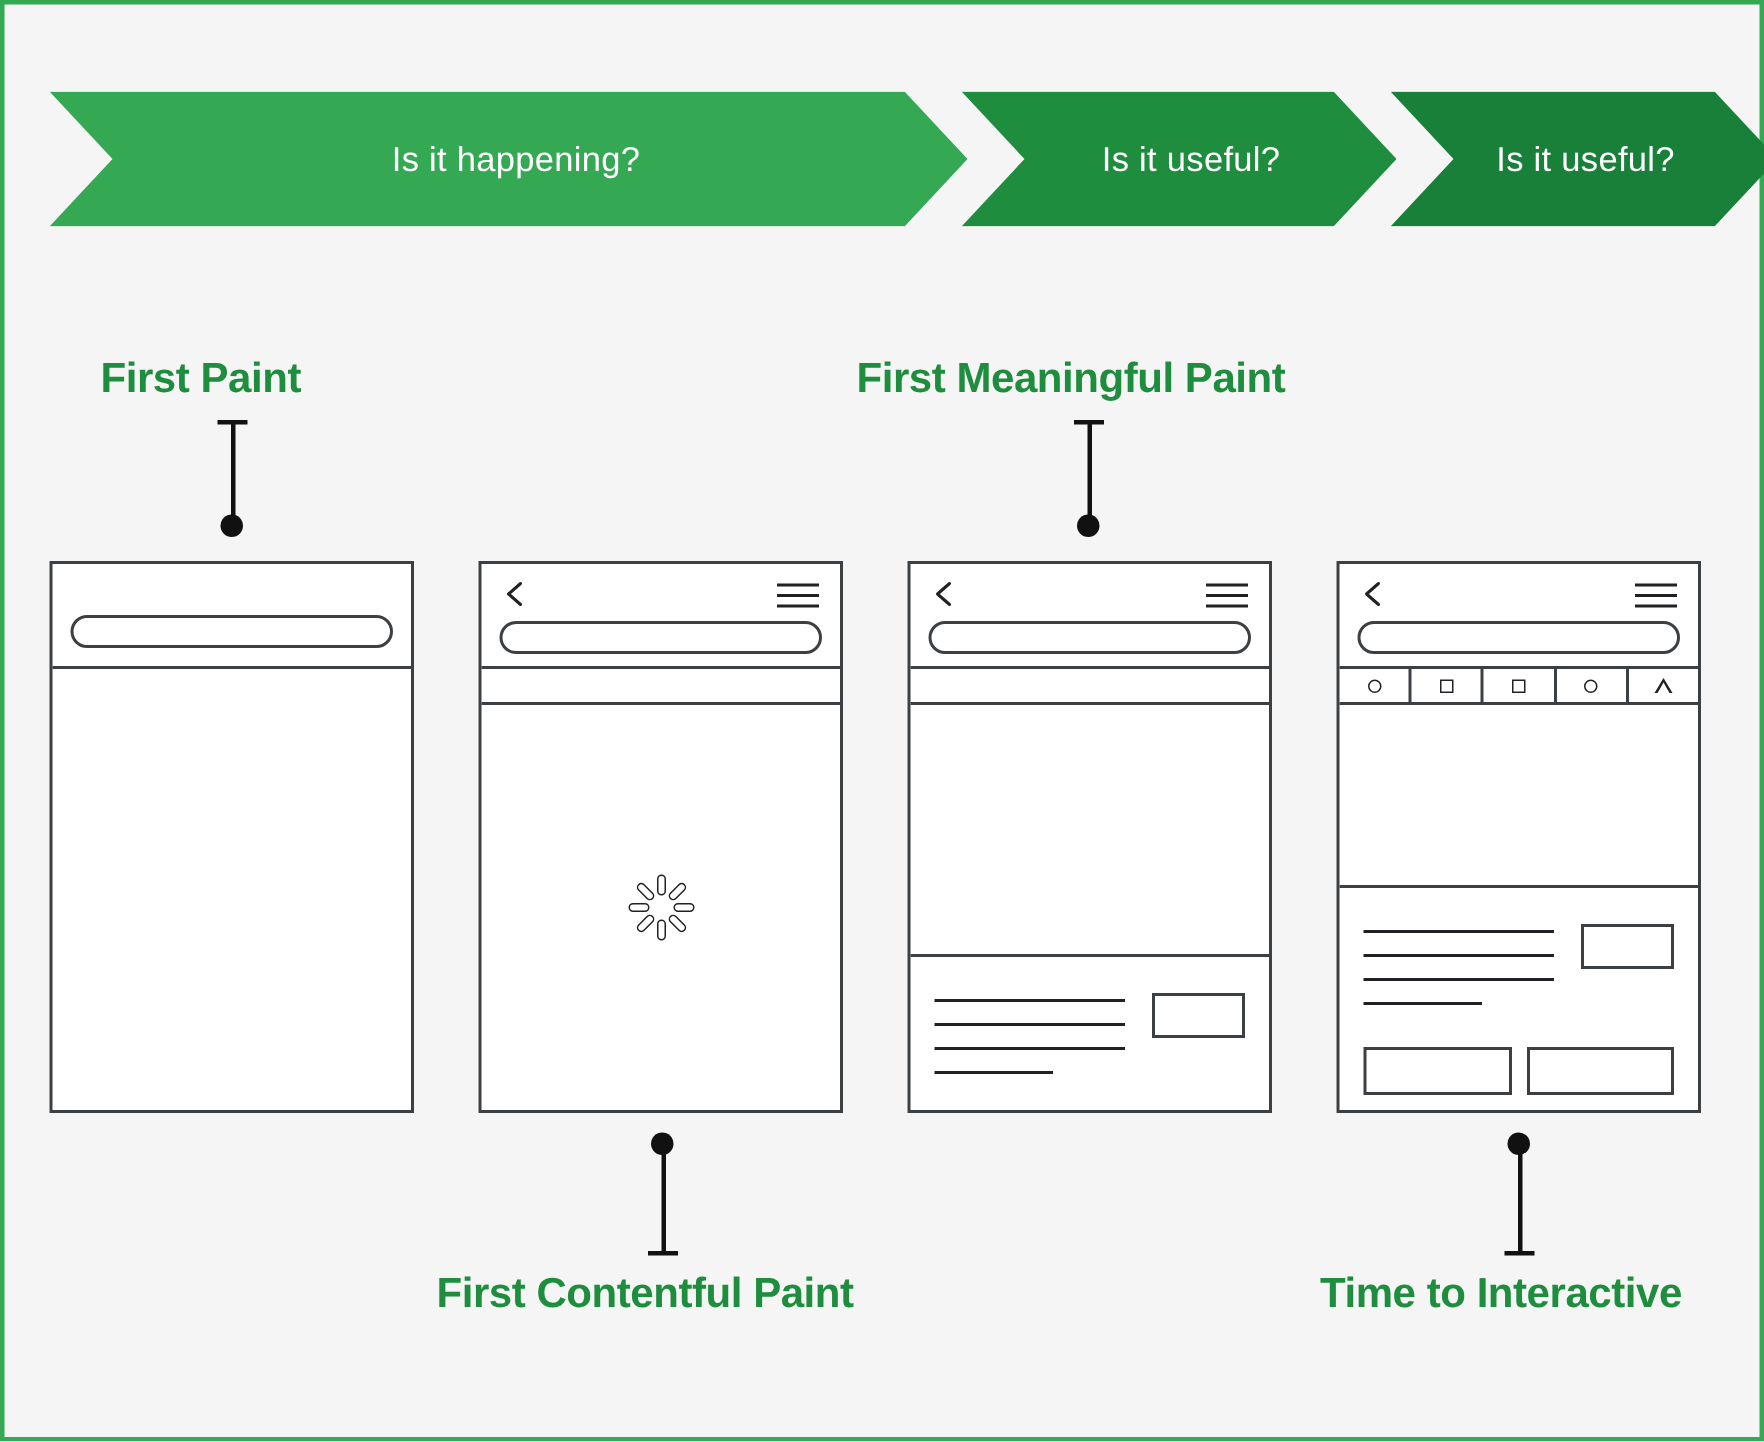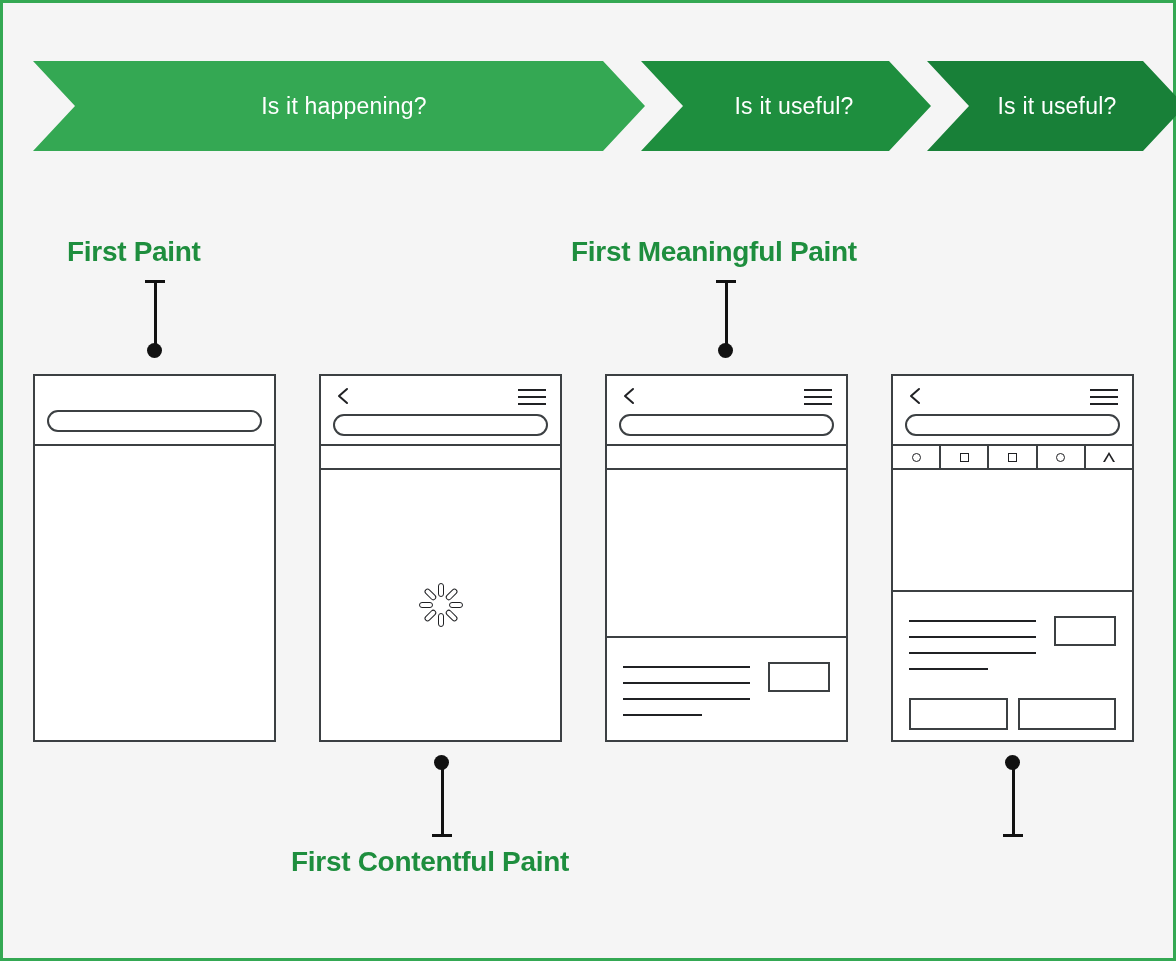--- a/index.html
+++ b/index.html
@@ -323,20 +323,21 @@
       <span class="chev-label">Is it useful?</span>
     </div>
     <div class="chev" id="chev-2">
       <span class="chev-label">Is it useful?</span>
     </div>
   </div>
 
   <div class="metric-label" id="label-fp">First Paint</div>
   <div class="metric-label" id="label-fmp">First Meaningful Paint</div>
   <div class="metric-label" id="label-fcp">First Contentful Paint</div>
+  <div class="metric-label" id="label-tti">Time to Interactive</div>
 
   <div class="pointer ptr-down" id="ptr-fp">
     <div class="cap"></div>
     <div class="stem"></div>
     <div class="dot"></div>
   </div>
   <div class="pointer ptr-down" id="ptr-fmp">
     <div class="cap"></div>
     <div class="stem"></div>
     <div class="dot"></div>

